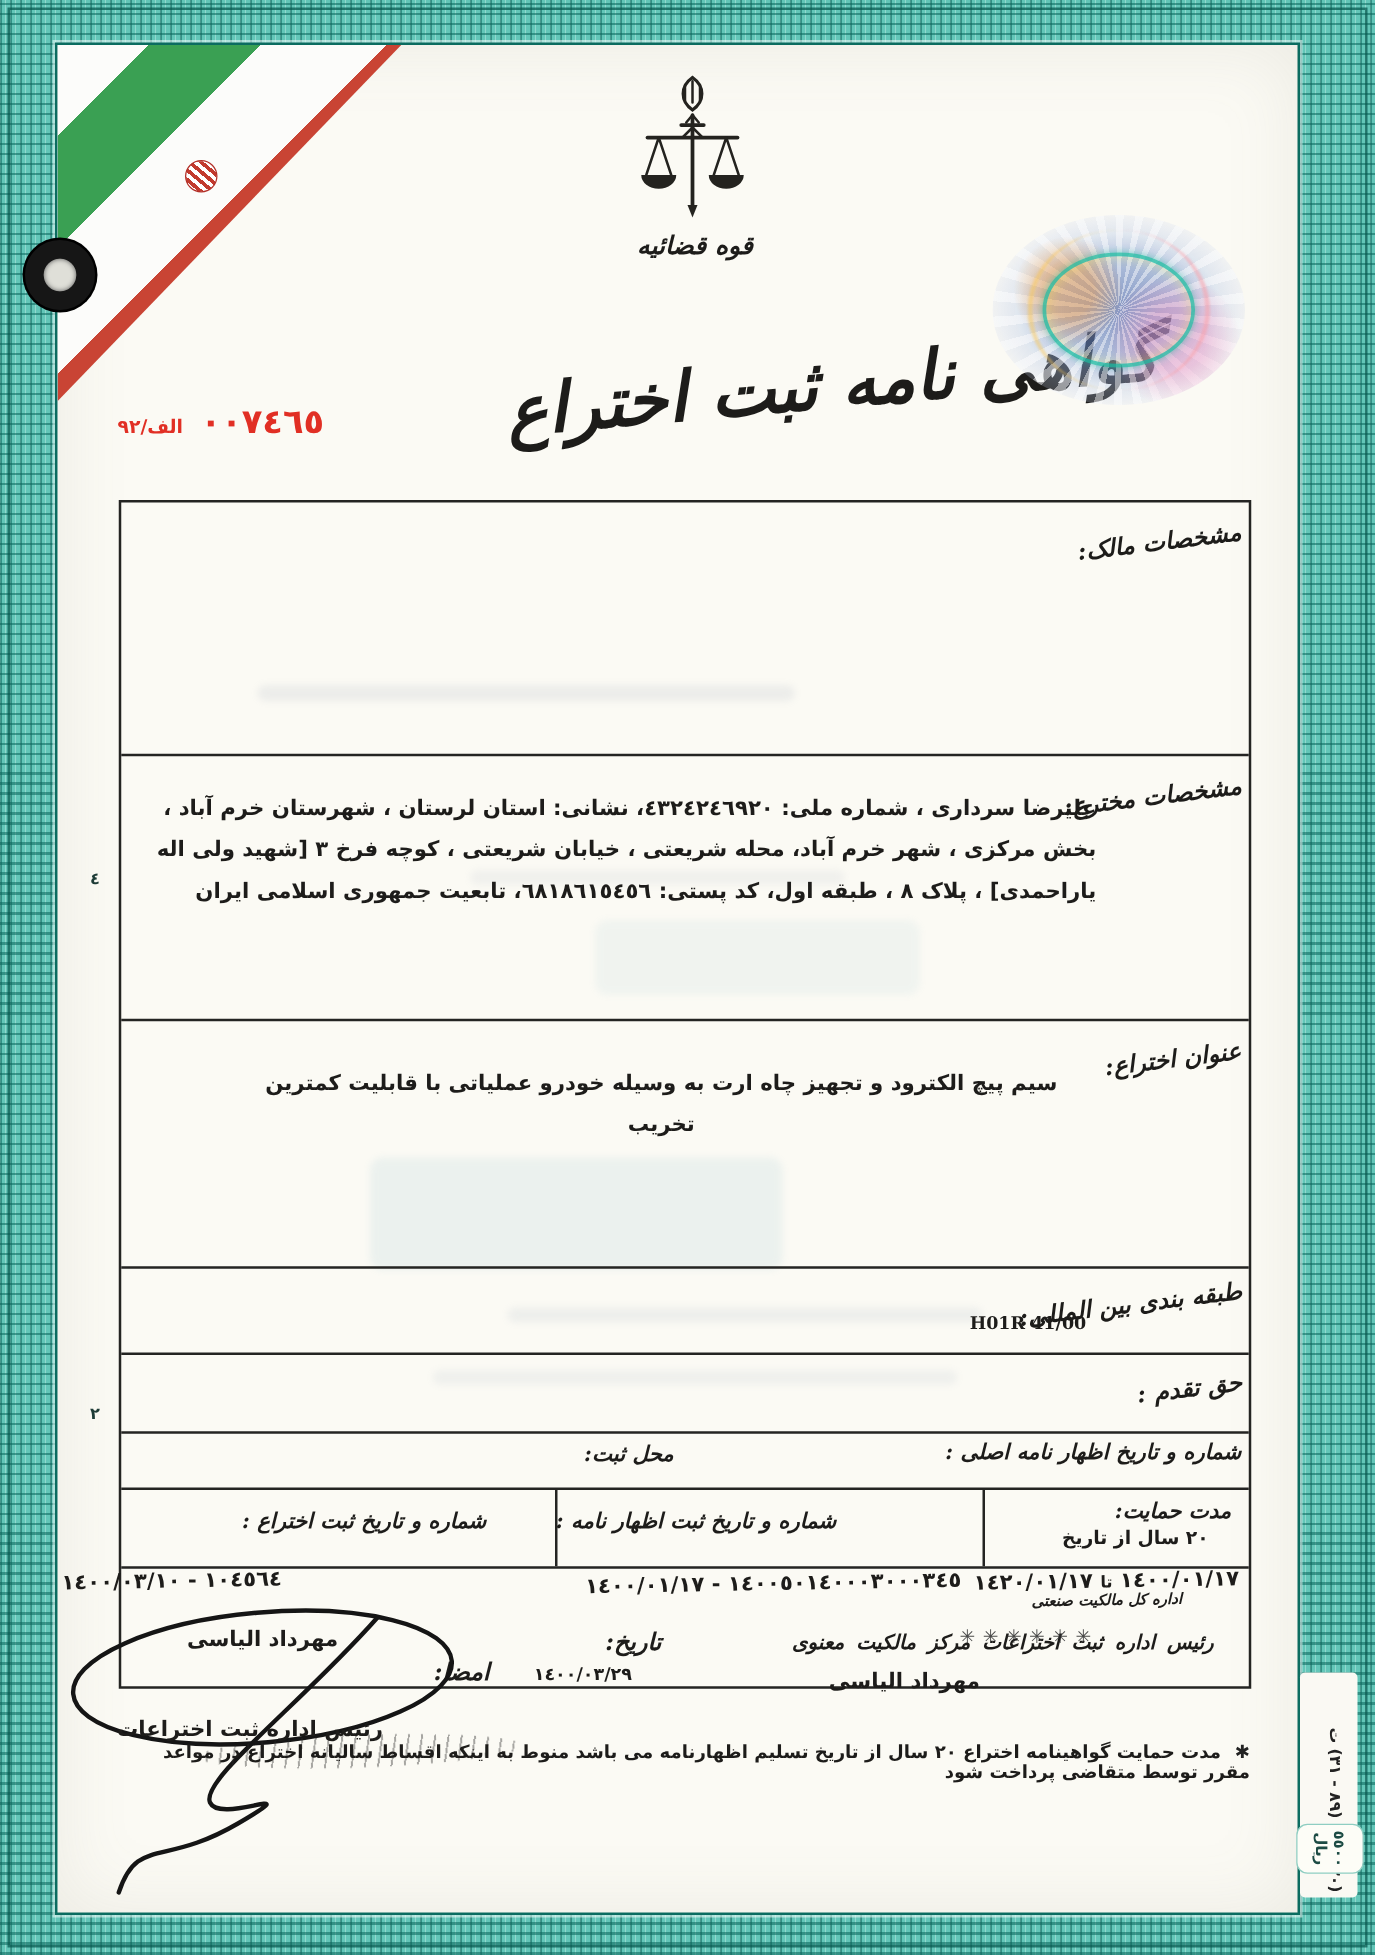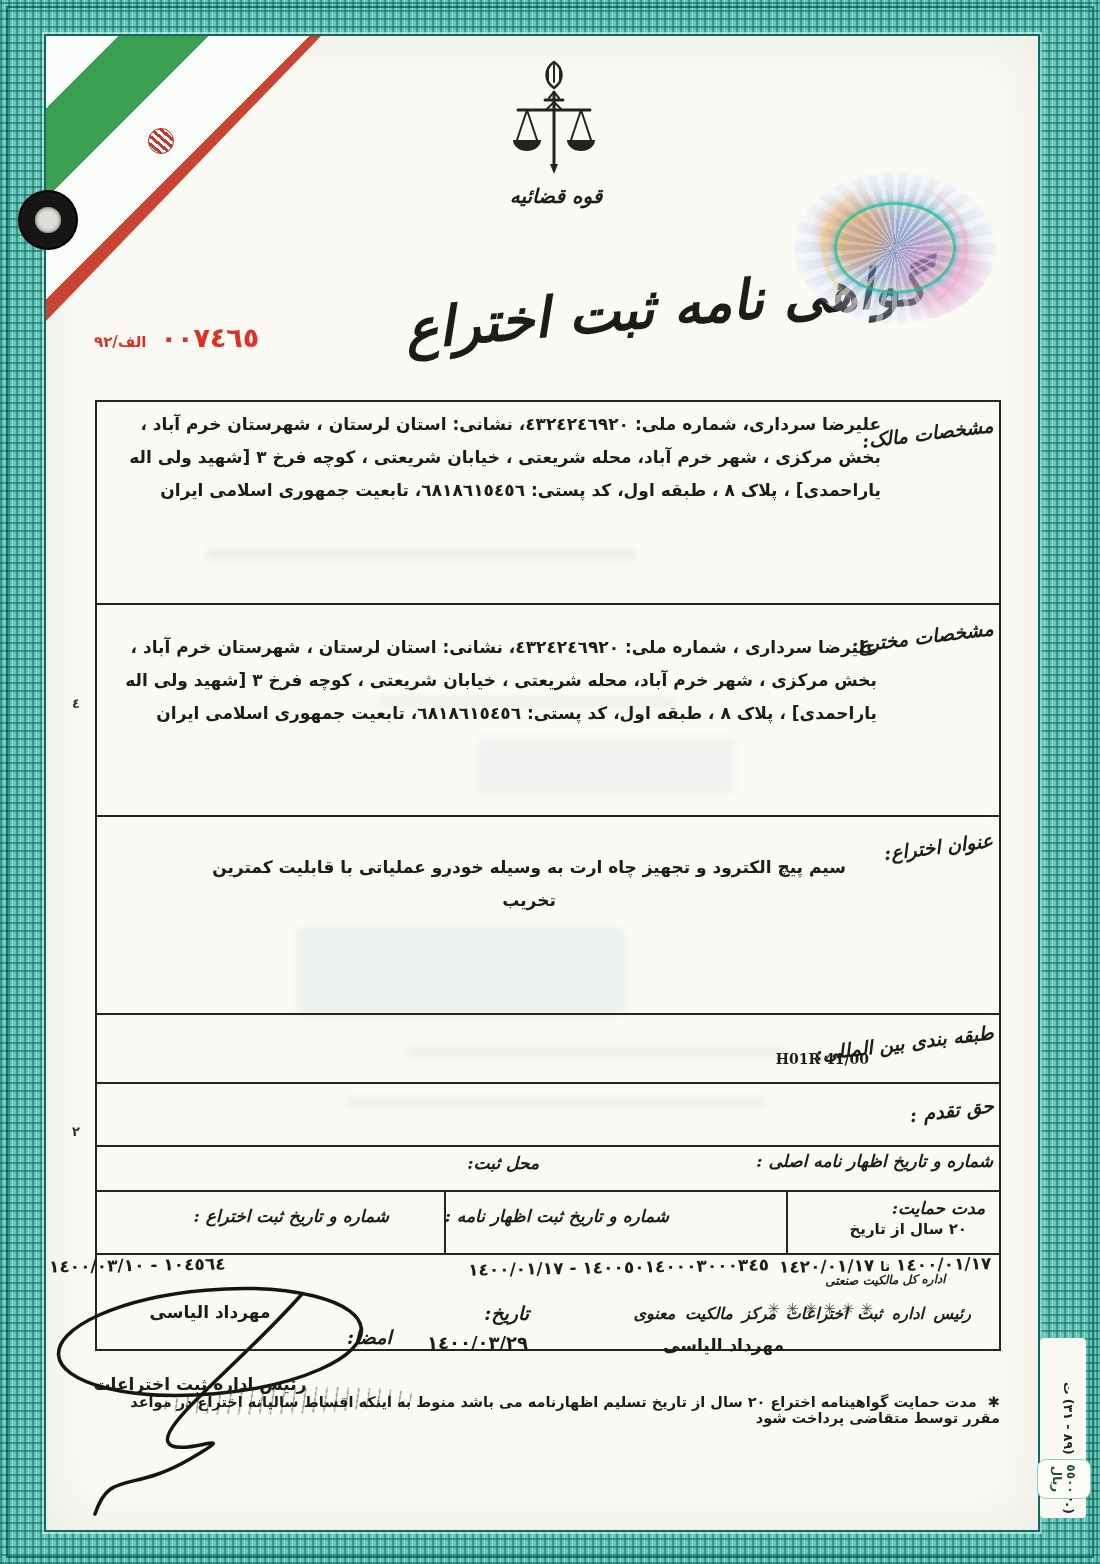--- a/index.html
+++ b/index.html
@@ -75,21 +75,21 @@
   .val{position:absolute;font-weight:bold;font-size:17px;white-space:nowrap;transform:rotate(-1deg);}
   .val-prot{right:8px;top:0;text-align:center;}
   .val-prot .office{display:block;font-size:12px;font-family:"DejaVu Serif",serif;font-style:italic;margin-top:-2px;}
   .val-decl{right:230px;top:2px;}
   .val-pat{left:-48px;top:0;}
   .sep-word{font-size:13px;}
   .sg-title{position:absolute;right:28px;top:2px;font-family:Liberation Mono, monospace;font-style:italic;font-weight:bold;font-size:16px;white-space:nowrap;}
   .overprint{position:absolute;right:120px;top:-2px;letter-spacing:6px;font-size:15px;color:#2b2b2b;opacity:.85;}
   .sg-name{position:absolute;right:215px;top:33px;font-weight:bold;font-size:17px;}
   .sg-date-label{position:absolute;right:470px;top:0;}
-  .sg-date{position:absolute;left:330px;top:30px;font-weight:bold;font-size:18px;}
+  .sg-date{position:absolute;left:330px;top:30px;font-weight:bold;font-size:14px;}
   .sg-sig-label{position:absolute;left:250px;top:24px;text-align:center;}
   
   .stamp{left:-6px;top:1238px;width:350px;height:250px;pointer-events:none;}
   .stamp svg{position:absolute;left:0;top:0;}
   .stamp-name{position:absolute;left:90px;top:28px;width:160px;text-align:center;font-weight:bold;font-size:17px;}
   .stamp-title{position:absolute;left:10px;top:100px;width:300px;text-align:center;font-weight:bold;font-size:17px;letter-spacing:1px;}
   
   .fn{position:absolute;right:38px;width:905px;text-align:right;font-weight:bold;font-size:14.5px;}
   .fn .mk{color:#222;letter-spacing:2px;margin-left:6px;}
   .fn1{top:1358px;}
@@ -156,21 +156,20 @@
     <div class="serial abs">
       <span class="num">٠٠٧٤٦٥</span><span class="cls">الف/٩٢</span>
     </div>
 
     <div class="holo abs"></div>
 
     <div class="cbox abs">
 
       <div class="row r-owner bline">
         <div class="row-label callig slant">مشخصات مالک:</div>
-        <div class="body-txt owner-text">علیرضا سرداری، شماره ملی: ٤٣٢٤٢٤٦٩٢٠، نشانی: استان لرستان ، شهرستان خرم آباد ، بخش مرکزی ، شهر خرم آباد، محله شریعتی ، خیابان شریعتی ، کوچه فرخ ٣ [شهید ولی اله یاراحمدی] ، پلاک ٨ ، طبقه اول، کد پستی: ٦٨١٨٦١٥٤٥٦، تابعیت جمهوری اسلامی ایران</div>
       </div>
 
       <div class="row r-inv bline">
         <div class="row-label callig slant">مشخصات مخترع:</div>
         <div class="body-txt inv-text">علیرضا سرداری ، شماره ملی: ٤٣٢٤٢٤٦٩٢٠، نشانی: استان لرستان ، شهرستان خرم آباد ، بخش مرکزی ، شهر خرم آباد، محله شریعتی ، خیابان شریعتی ، کوچه فرخ ٣ [شهید ولی اله یاراحمدی] ، پلاک ٨ ، طبقه اول، کد پستی: ٦٨١٨٦١٥٤٥٦، تابعیت جمهوری اسلامی ایران</div>
       </div>
 
       <div class="row r-title bline">
         <div class="row-label callig slant">عنوان اختراع:</div>
         <div class="body-txt title-text">سیم پیچ الکترود و تجهیز چاه ارت به وسیله خودرو عملیاتی با قابلیت کمترین تخریب</div>

